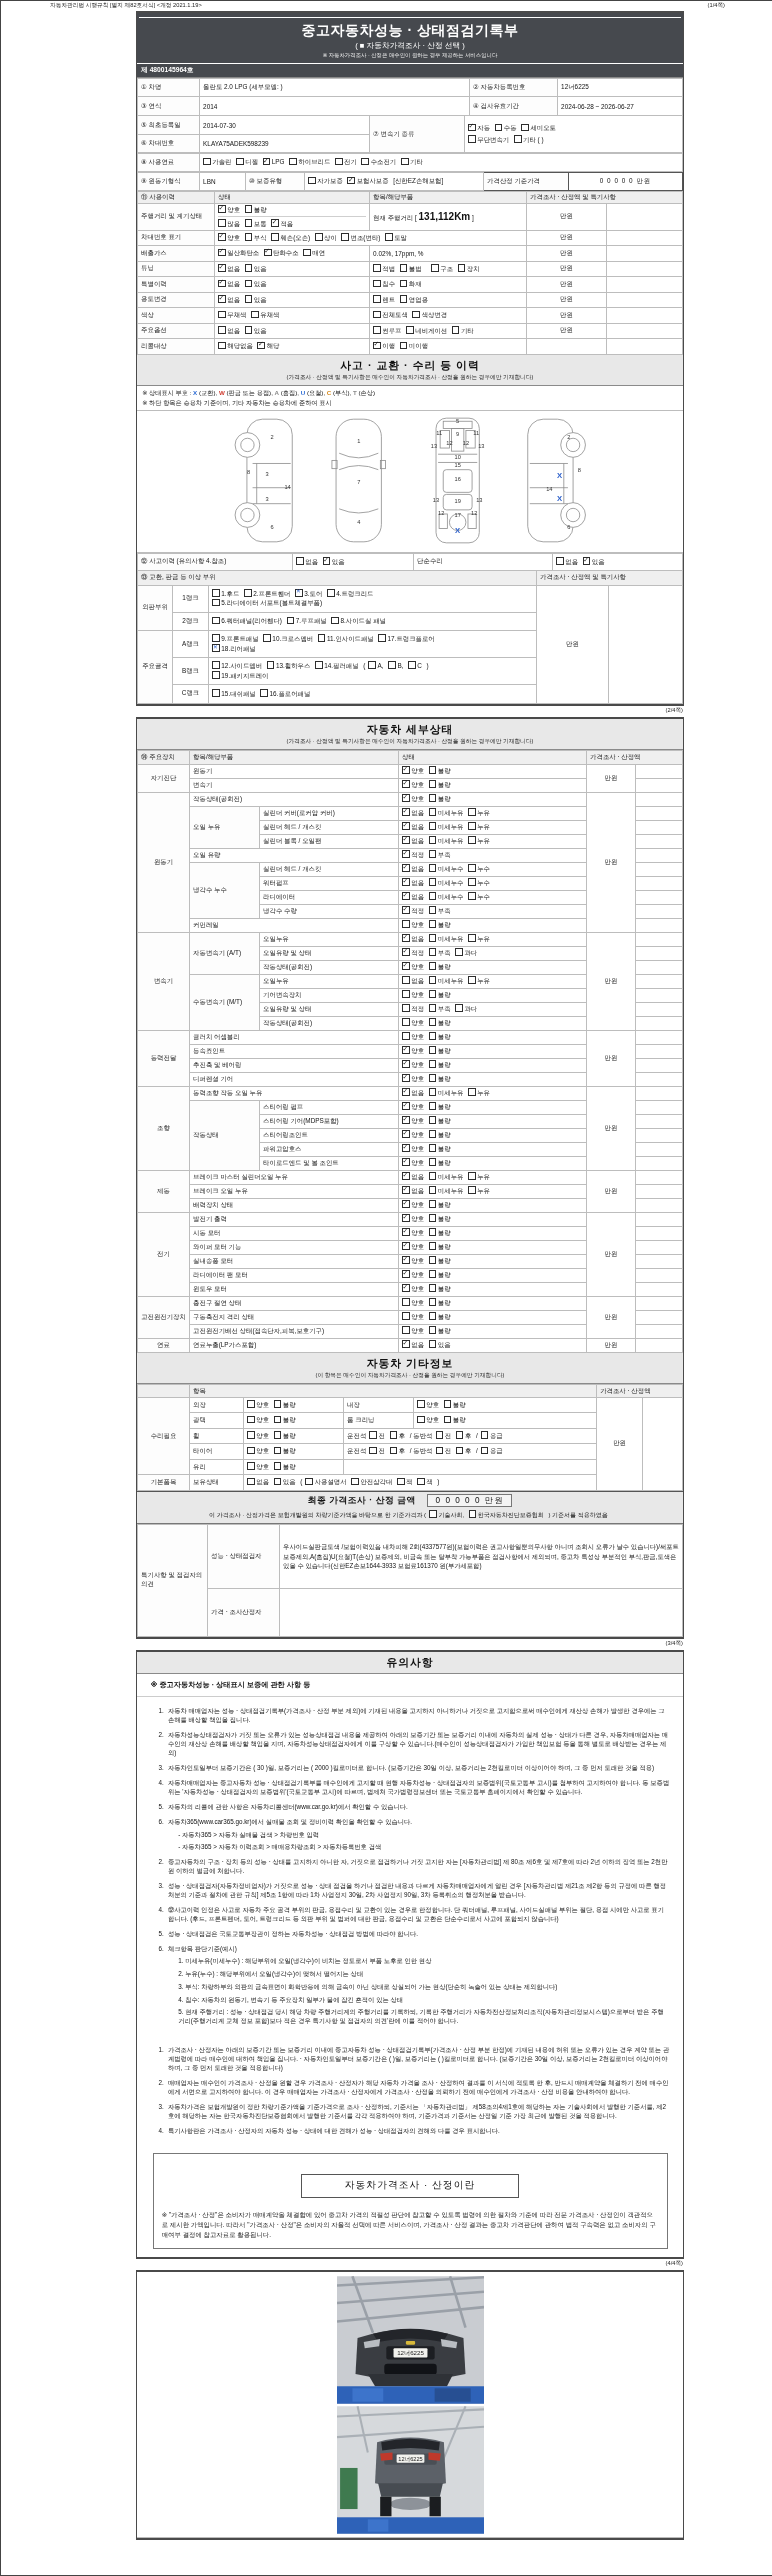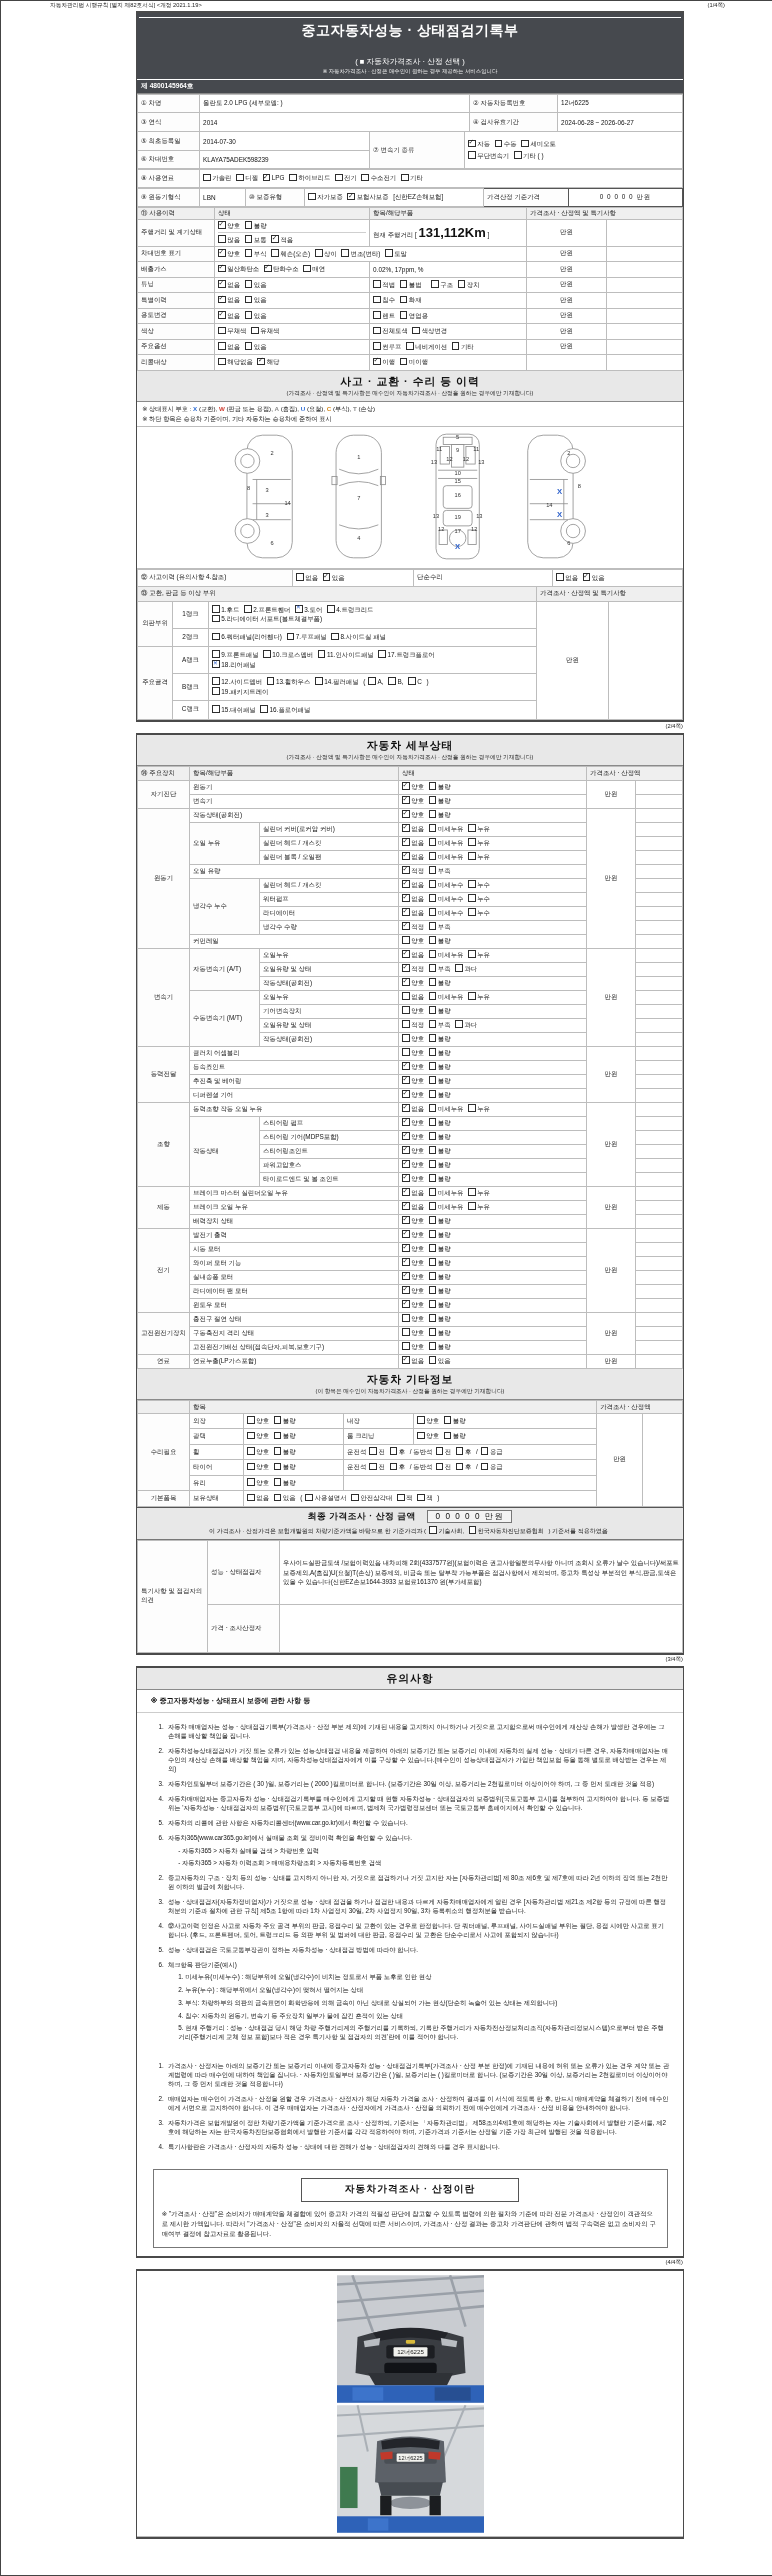--- a/index.html
+++ b/index.html
@@ -3,59 +3,59 @@
 <meta charset="utf-8">
 <style>
   html,body{margin:0;padding:0;background:#ffffff;}
   body{width:773px;height:2576px;font-family:"Liberation Sans","DejaVu Sans",sans-serif;color:#111;position:relative;overflow:hidden;border:0.5px solid #444;box-sizing:border-box;}
   .meta{position:absolute;top:1px;left:49px;right:47px;display:flex;justify-content:space-between;font-size:5.7px;color:#222;}
   .form{position:absolute;left:135px;top:10.3px;width:548px;}
   .pageblock{border:1px solid #4a4a4a;border-top-width:2.1px;border-bottom-width:2.6px;background:#fff;}
   .marker{font-size:5.7px;text-align:right;padding:1px 1px 2.1px 0;color:#222;}
   .darkhead{background:#46494e;color:#fff;text-align:center;padding:4.1px 0 3.1px;border-bottom:1px solid #fff;}
   .darkhead .innerline{border-top:1.5px solid #fff;margin:0 2.1px 4.1px;}
-  .darkhead h1{margin:1px 0 17px;font-size:14px;letter-spacing:0.5px;font-weight:bold;}
+  .darkhead h1{margin:1px 0 1px;font-size:14px;letter-spacing:0.5px;font-weight:bold;}
   .darkhead .sub{font-size:7.7px;margin:1px 0;}
   .darkhead .note{font-size:5.4px;margin:1px 0 0;color:#eee;}
   .docno{background:#46494e;color:#fff;font-size:6.7px;font-weight:bold;padding:2.1px 4.1px;border-bottom:0.5px solid #888;}
   .band{background:#e8e8e8;text-align:center;padding:4.1px 0 3.1px;border-bottom:0.5px solid #8a8a8a;}
   .band .t{font-size:10.8px;font-weight:bold;letter-spacing:1px;}
   .band .s{font-size:5.7px;margin-top:1.5px;color:#222;}
   table{border-collapse:collapse;width:100%;table-layout:fixed;}
   td,th{border:0.5px solid #bdbdbd;font-size:6.4px;padding:1px 3.1px;vertical-align:middle;word-break:keep-all;}
   th{background:#efefef;font-weight:normal;text-align:left;}
   .lab{background:#fdfdfd;}
   .center{text-align:center;}
   .h36 td{height:15.5px;}
   .cb{display:inline-block;width:5.7px;height:5.7px;border:0.8px solid #2e2e2e;background:#fff;vertical-align:-1px;margin-right:1.5px;position:relative;}
   .cb.c:after{content:"✓";position:absolute;left:-0.5px;top:-2.1px;font-size:6.7px;font-weight:bold;color:#111;}
   .cb.x:after{content:"✕";position:absolute;left:0px;top:-1.5px;font-size:5.7px;font-weight:bold;color:#2f62cc;}
   .opt{margin-right:4.6px;white-space:nowrap;}
   .seg-t{margin-right:3.1px;}
   .pricecell{text-align:center;}
   .blank{background:#fff;}
   .subline{border-top:0.5px solid #cfcfcf;margin-top:1.5px;padding-top:1.5px;}
-  .big{font-size:13px;font-weight:bold;}
+  .big{font-size:10px;font-weight:bold;}
   .legendrow{font-size:6.2px;padding:2.6px 5.2px 0.5px;}
   .legendrow2{font-size:6.2px;padding:0.5px 5.2px 2.1px;border-bottom:0.5px solid #bdbdbd;}
   .diagwrap{padding:2.1px 0;border-bottom:0.5px solid #bdbdbd;}
   svg text{font-family:"Liberation Sans",sans-serif;}
   .finalprice{background:#e8e8e8;border-top:1px solid #555;border-bottom:0.5px solid #777;text-align:center;padding:3.6px 0 3.1px;}
   .finalprice .lbl{font-size:8.8px;font-weight:bold;letter-spacing:0.5px;margin-right:9.3px;}
   .finalprice .val{font-size:8.2px;border:0.5px solid #777;background:#f4f4f4;padding:1px 7.2px;letter-spacing:1.5px;}
   .finalprice .note{font-size:6px;margin-top:2.6px;}
   .noticebody{padding:3.1px 13.4px 5.2px;}
   .ntitle{font-size:7.2px;font-weight:bold;padding:6.2px 13.4px;border-bottom:0.5px solid #ccc;}
   .nitem{display:flex;margin:5.7px 0;font-size:6.3px;line-height:1.45;}
   .nno{width:13.4px;flex:none;text-align:right;margin-right:4.1px;}
   .ntext{flex:1;}
   .nsub{margin:1.5px 0 0 3.1px;}
   .nsubitem{display:flex;margin:3.6px 0 0 7.2px;}
   .infobox{border:0.5px solid #777;margin:7.2px 15.5px 8.2px;padding:7.2px 8.2px 8.2px;}
-  .infobox .tbox{border:0.5px solid #555;width:216px;margin:0 auto;text-align:center;font-size:9.8px;font-weight:bold;padding:4.6px 0;letter-spacing:1px;}
+  .infobox .tbox{border:0.5px solid #555;width:216px;margin:12px auto;text-align:center;font-size:9.8px;font-weight:normal;padding:4.6px 0;letter-spacing:1px;}
   .infobox .txt{font-size:6.4px;line-height:1.55;margin-top:7.2px;}
   .photoband{background:#e8e8e8;text-align:center;font-size:9.3px;font-weight:bold;letter-spacing:1px;padding:4.1px 0;border-bottom:0.5px solid #999;}
   .photoarea{text-align:center;padding:2.1px 0 1px;border-bottom:0.5px solid #bbb;}
   .photoarea .ph{display:block;margin:2.1px auto;}
 </style>
 </head>
 <body>
 
 <div class="meta">
   <span>자동차관리법 시행규칙 [별지 제82호서식] &lt;개정 2021.1.19&gt;</span>

